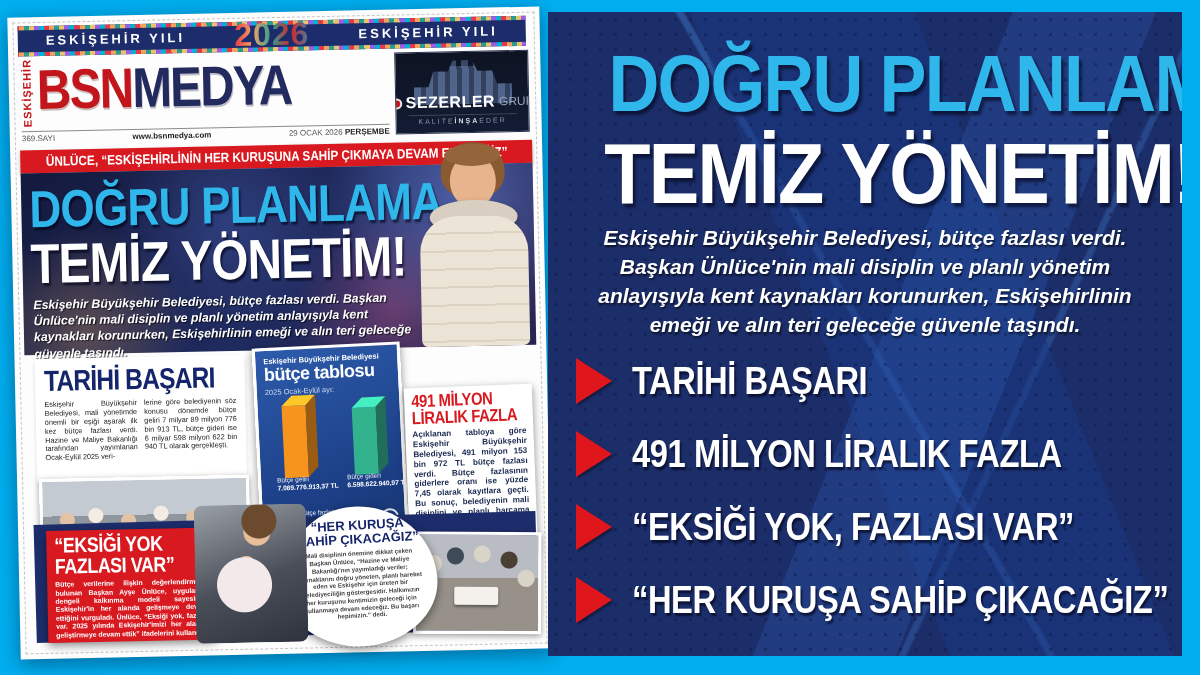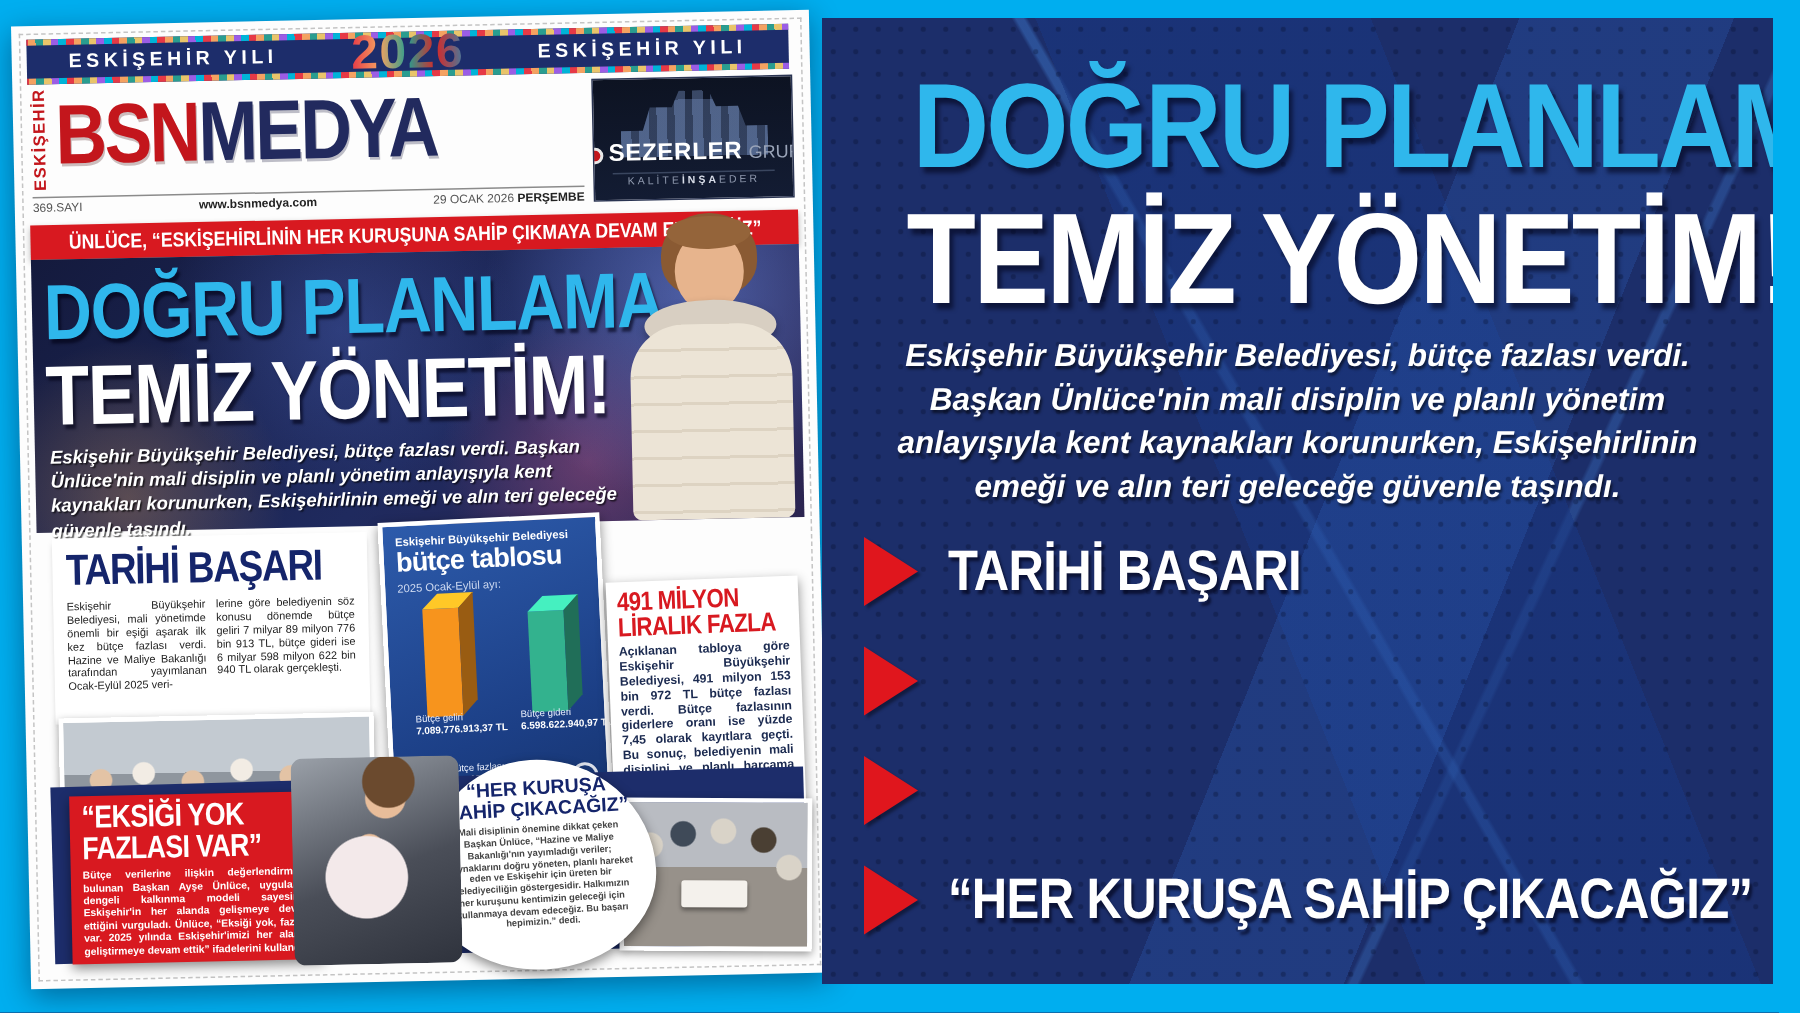--- a/index.html
+++ b/index.html
@@ -262,23 +262,25 @@
     <div class="panel-h1"><span class="cond-c">DOĞRU PLANLAMA</span></div>
     <div class="panel-h2"><span class="cond-c">TEMİZ YÖNETİM!</span></div>
     <p class="panel-lede">Eskişehir Büyükşehir Belediyesi, bütçe fazlası verdi. Başkan Ünlüce'nin mali disiplin ve planlı yönetim anlayışıyla kent kaynakları korunurken, Eskişehirlinin emeği ve alın teri geleceğe güvenle taşındı.</p>
     <div class="bullets">
       <div class="bullet">
         <span class="tri"></span>
         <span class="label"><span class="cond">TARİHİ BAŞARI</span></span>
       </div>
       <div class="bullet">
         <span class="tri"></span>
-      </div>
-      <div class="bullet">
-        <span class="tri"></span>
+        <span class="label"><span class="cond">491 MİLYON LİRALIK FAZLA</span></span>
+      </div>
+      <div class="bullet">
+        <span class="tri"></span>
+        <span class="label"><span class="cond">“EKSİĞİ YOK, FAZLASI VAR”</span></span>
       </div>
       <div class="bullet">
         <span class="tri"></span>
         <span class="label"><span class="cond">“HER KURUŞA SAHİP ÇIKACAĞIZ”</span></span>
       </div>
     </div>
   </div>
 </div>
 
 </body></html>

